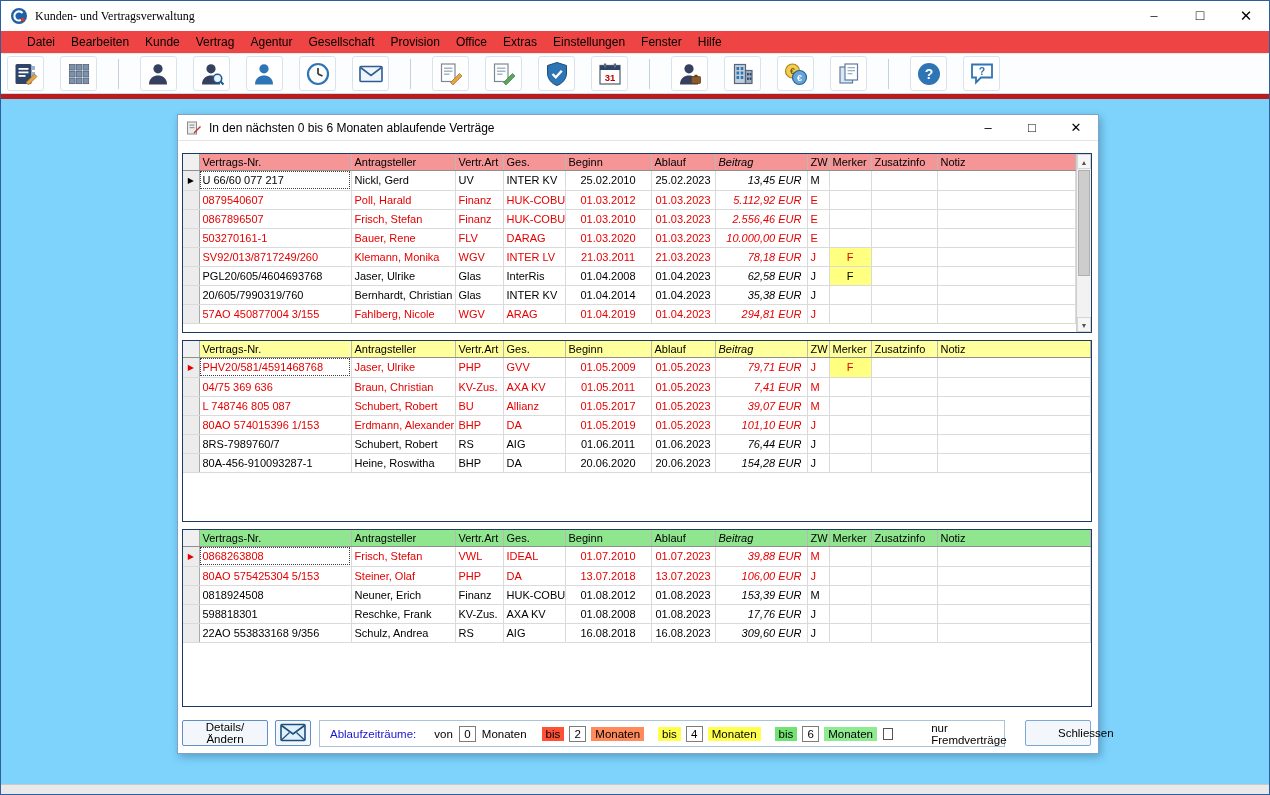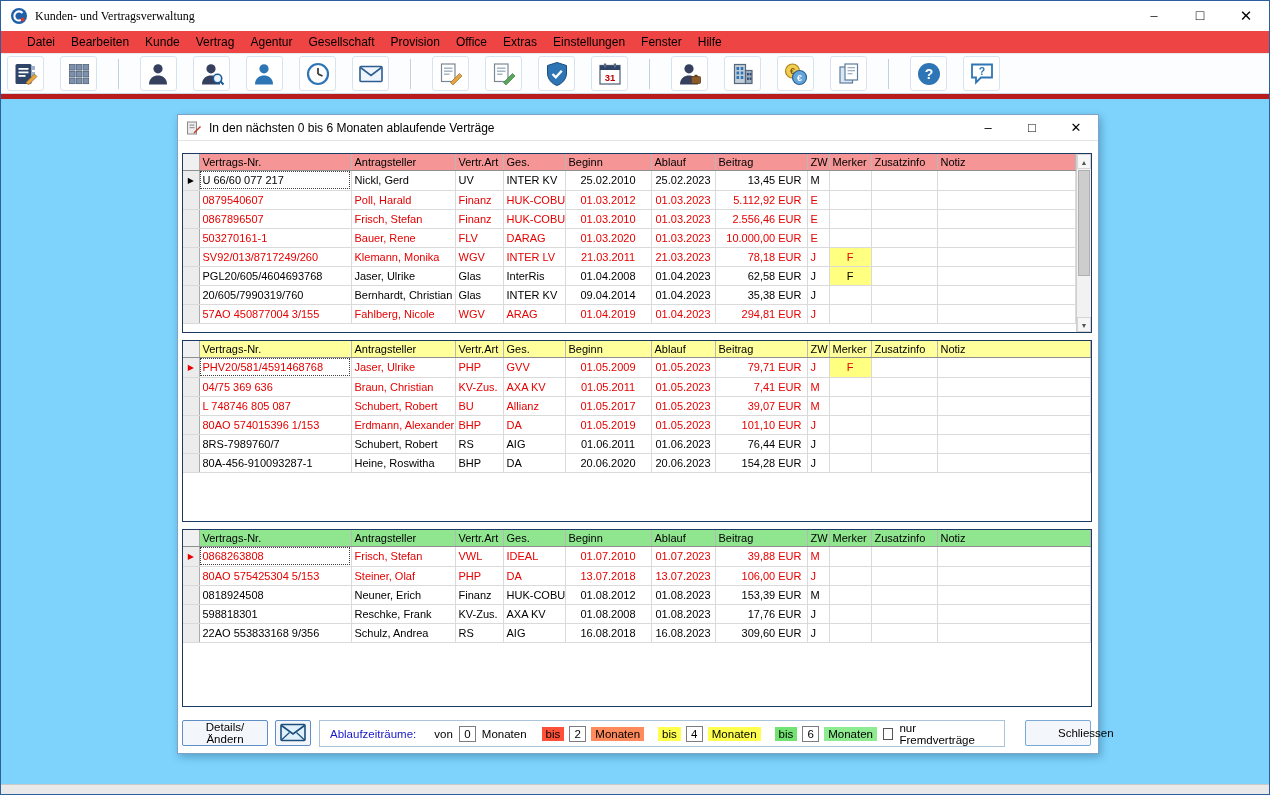--- a/index.html
+++ b/index.html
@@ -49,42 +49,42 @@
   table.grid th { height:16px; font-weight:normal; text-align:left; padding:0 3px; white-space:nowrap; overflow:hidden;
                   border-right:1px solid rgba(0,0,0,.28); border-bottom:1px solid #8f8f8f; }
   table.grid th.gutter { background:#f0f0f0; border-right:1px solid #a8a8a8; }
   table.grid td { height:19px; padding:0 3px; white-space:nowrap; overflow:hidden;
                   border-right:1px solid #dadada; border-bottom:1px solid #dadada; }
   table.grid td.gutter { background:#ececec; border-right:1px solid #ababab; text-align:center; padding:0; }
   table.grid td.gutter .arrow { font-size:8px; line-height:19px; }
   tr.red { color:#e60000; }
   td.merker-f { background:#ffff80; }
   td.focus-cell { outline:1px dotted #404040; outline-offset:-2px; }
-  .a-l { text-align:left; } .a-c { text-align:center; } .a-r { text-align:right; padding-right:5px !important; }
+  .a-l { text-align:left; } .a-c { text-align:center; } .a-r { text-align:right; padding-right:5px !important;font-style:italic; }
 
   
   .vscroll { position:absolute; top:0; bottom:0; right:0; width:15px; background:#f2f2f2; border-left:1px solid #cfcfcf; }
   .sarrow { position:absolute; left:0; width:14px; height:15px; font-size:7px; text-align:center; line-height:15px; color:#555; background:#f6f6f6; border:1px solid #d5d5d5; }
   .sarrow.up { top:0; } .sarrow.down { bottom:0; }
   .sthumb { position:absolute; left:1px; top:16px; width:12px; height:106px; background:#cdcdcd; border:1px solid #b0b0b0; }
 
   
   .footer { position:absolute; top:579px; left:4px; width:910px; height:27px; }
   .btn { position:absolute; height:26px; background:#f3f7fb; border:1px solid #5f8fc7; border-radius:2px; font-size:11.5px; font-family:inherit; padding:0 6px; }
   .btn.details { left:0; width:86px; top:0; }
   .btn.mailbtn { left:93px; width:36px; top:0; display:flex; align-items:center; justify-content:center; }
   .btn.closebtn { left:843px; width:66px; top:0; background:#f3f7fb; border:1px solid #7aa9d6;padding-left:32px; }
   .range-panel { position:absolute; left:137px; top:0; width:686px; height:27px; background:#fff; border:1px solid #a9c3db;
                  display:flex; align-items:center; gap:6px; padding:0 10px; font-size:11.5px; }
   .range-label { color:#1717cc; margin-right:12px; }
   .spin { display:inline-block; min-width:17px; height:16px; line-height:15px; padding:0 3px; text-align:center; border:1px solid #7d7d7d; background:#fff; }
   .chip { padding:1px 4px; }
   .ranges { display:inline-flex; align-items:center; gap:5px; }
   .ranges .chip.bis { margin-left:9px; }
-  .cb-wrap { margin-left:auto; margin-right:14px; display:inline-flex; align-items:center; }
+  .cb-wrap { margin-left:auto; margin-right:14px; display:inline-flex; align-items:center;gap:32px; }
   .cb { width:12px; height:12px; border:1px solid #555; background:#fff; display:inline-block; margin-right:6px; }
 
   
   .statusbar { height:22px; background:#f0f0f0; border-top:1px solid #cfcfcf; display:flex; align-items:center; flex:0 0 auto; }
   .status-spacer { flex:1; }
   .status-seg { min-width:80px; text-align:center; border-left:1px solid #bdbdbd; padding:2px 10px; font-size:11.5px; }
   .status-end { width:18px; border-left:1px solid #bdbdbd; align-self:stretch; }
 </style>
 </head>
 <body>
@@ -445,21 +445,21 @@
                     <td class="a-c merker-f" style="background: rgb(255, 255, 128);">F</td>
                     <td class="a-l"></td>
                     <td class="a-l"></td>
                   </tr>
                   <tr>
                     <td class="gutter"></td>
                     <td class="a-l">20/605/7990319/760</td>
                     <td class="a-l">Bernhardt, Christian</td>
                     <td class="a-l">Glas</td>
                     <td class="a-l">INTER KV</td>
-                    <td class="a-c">09.04.2014</td>
+                    <td class="a-c">01.04.2014</td>
                     <td class="a-c">01.04.2023</td>
                     <td class="a-r">35,38 EUR</td>
                     <td class="a-l">J</td>
                     <td class="a-c"></td>
                     <td class="a-l"></td>
                     <td class="a-l"></td>
                   </tr>
                   <tr class="red" style="color: rgb(230, 0, 0);">
                     <td class="gutter"></td>
                     <td class="a-l">57AO 450877004 3/155</td>

